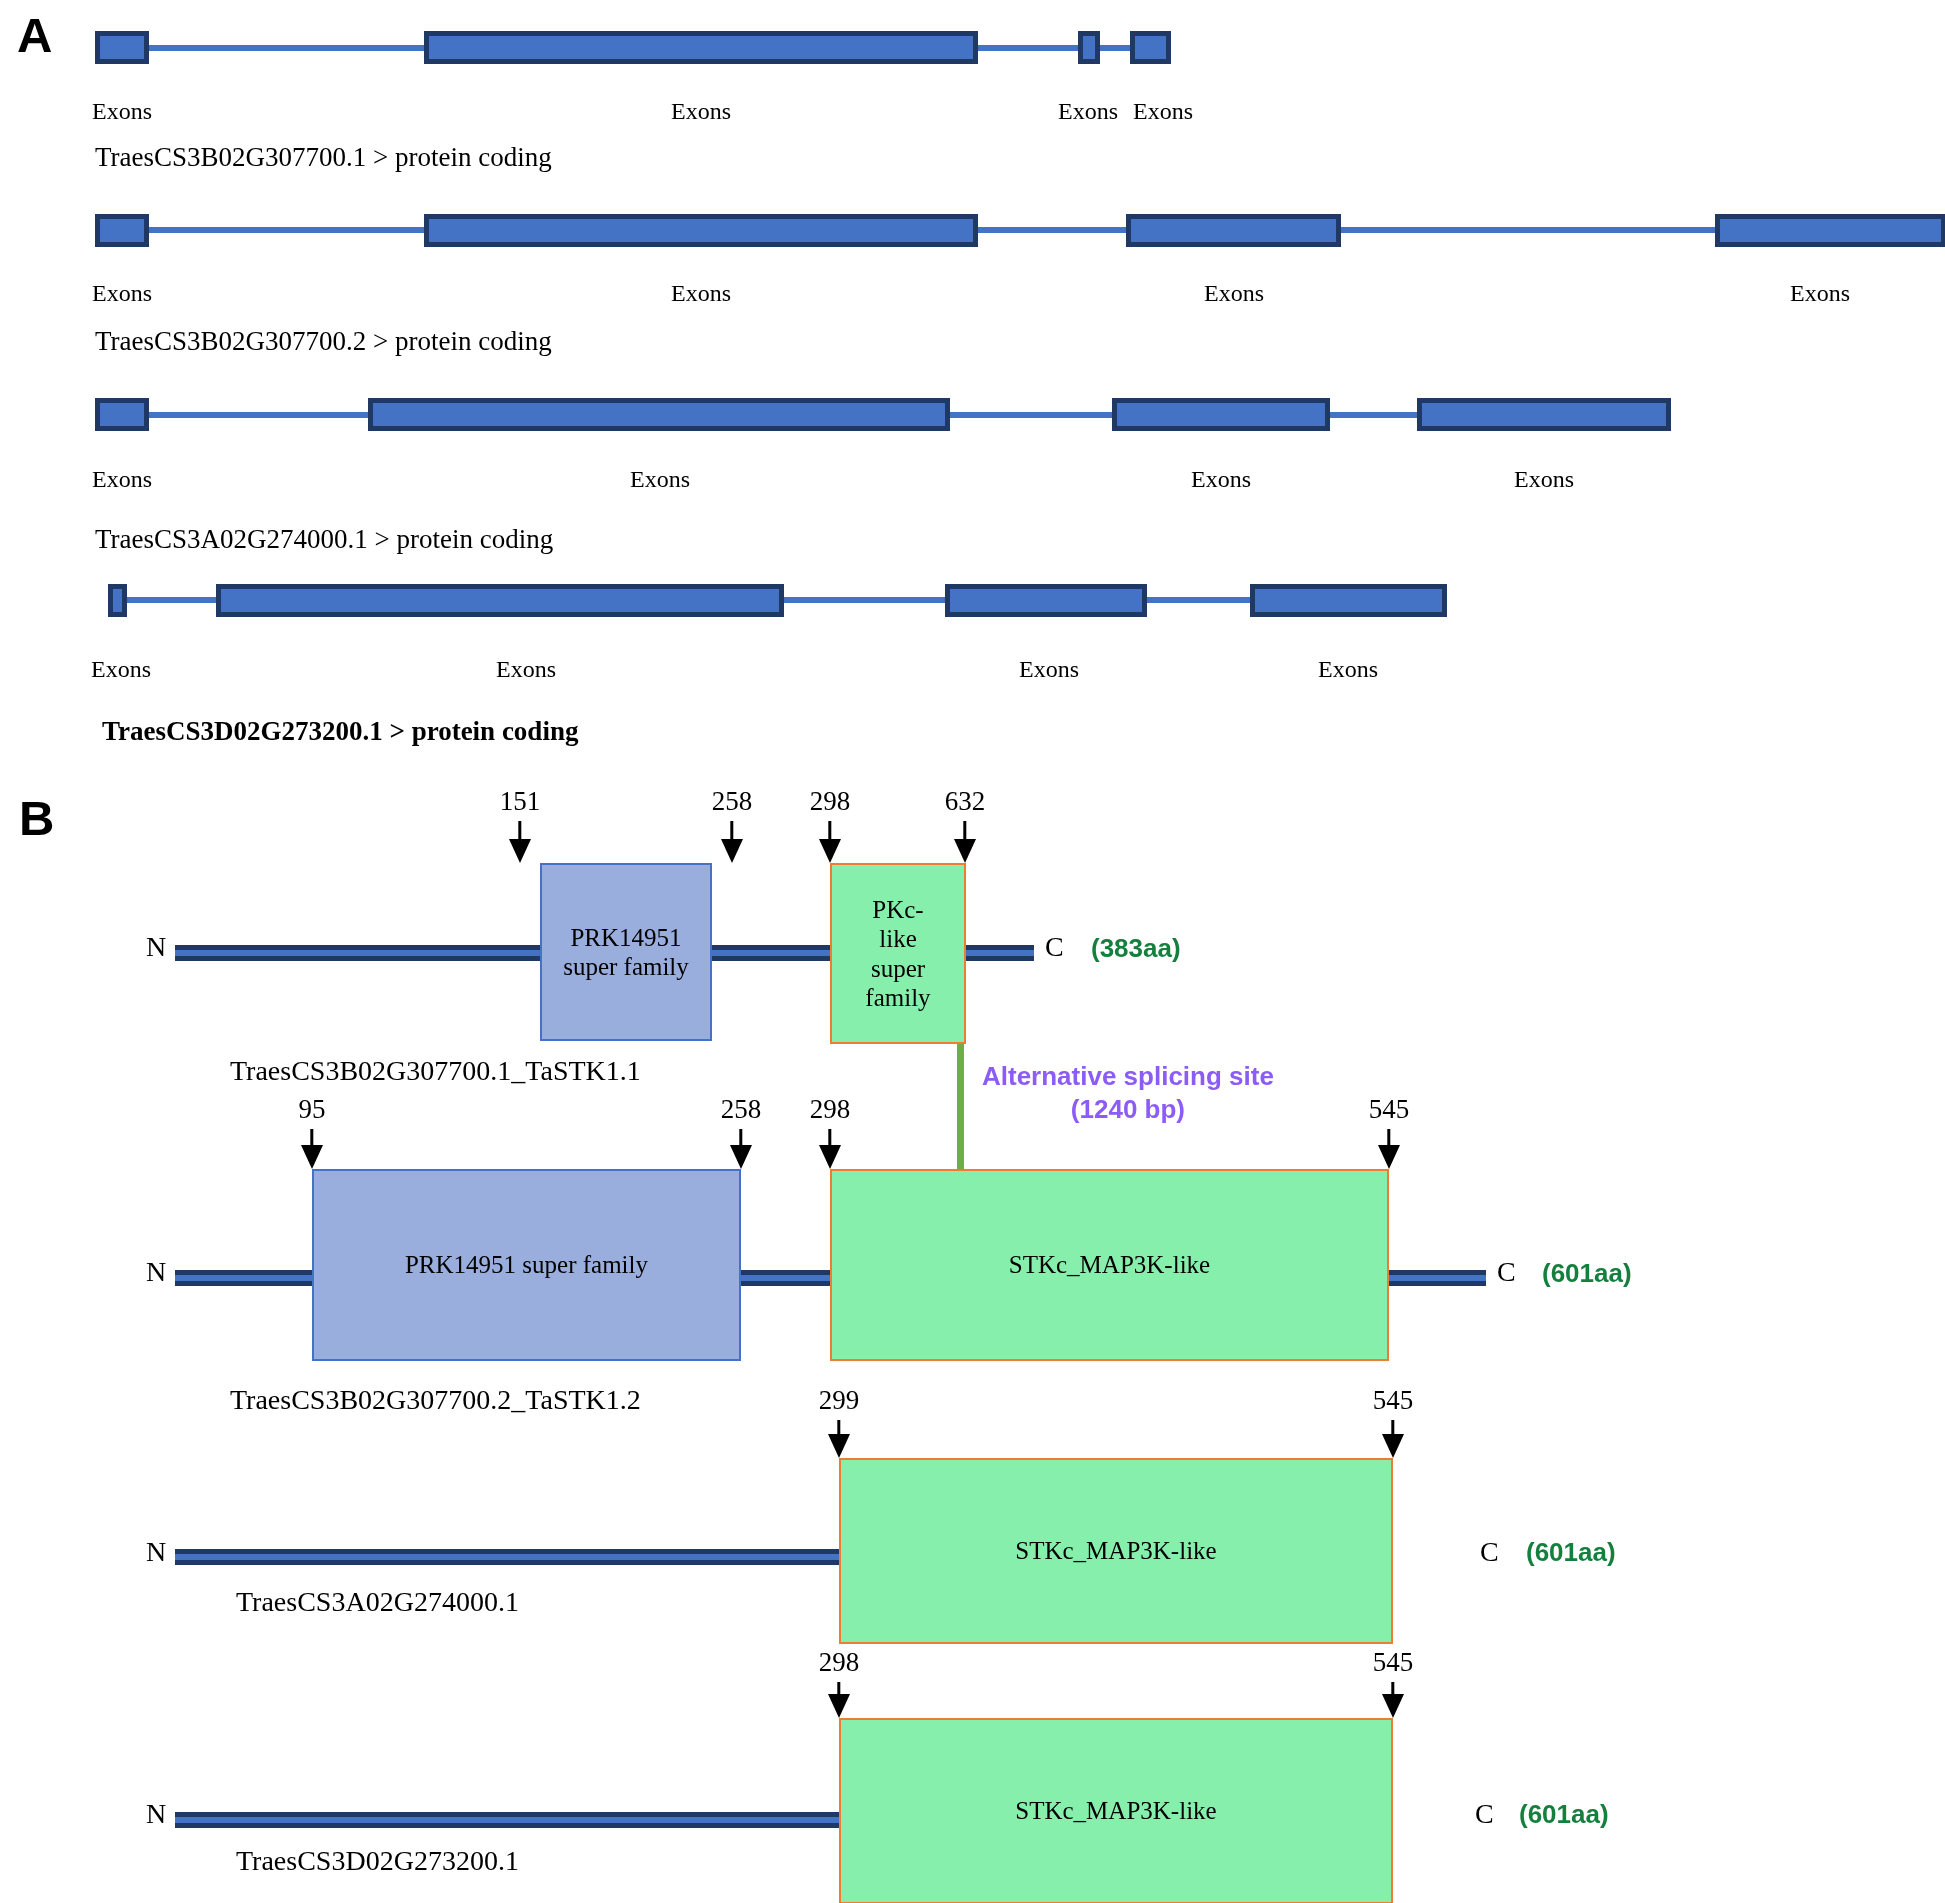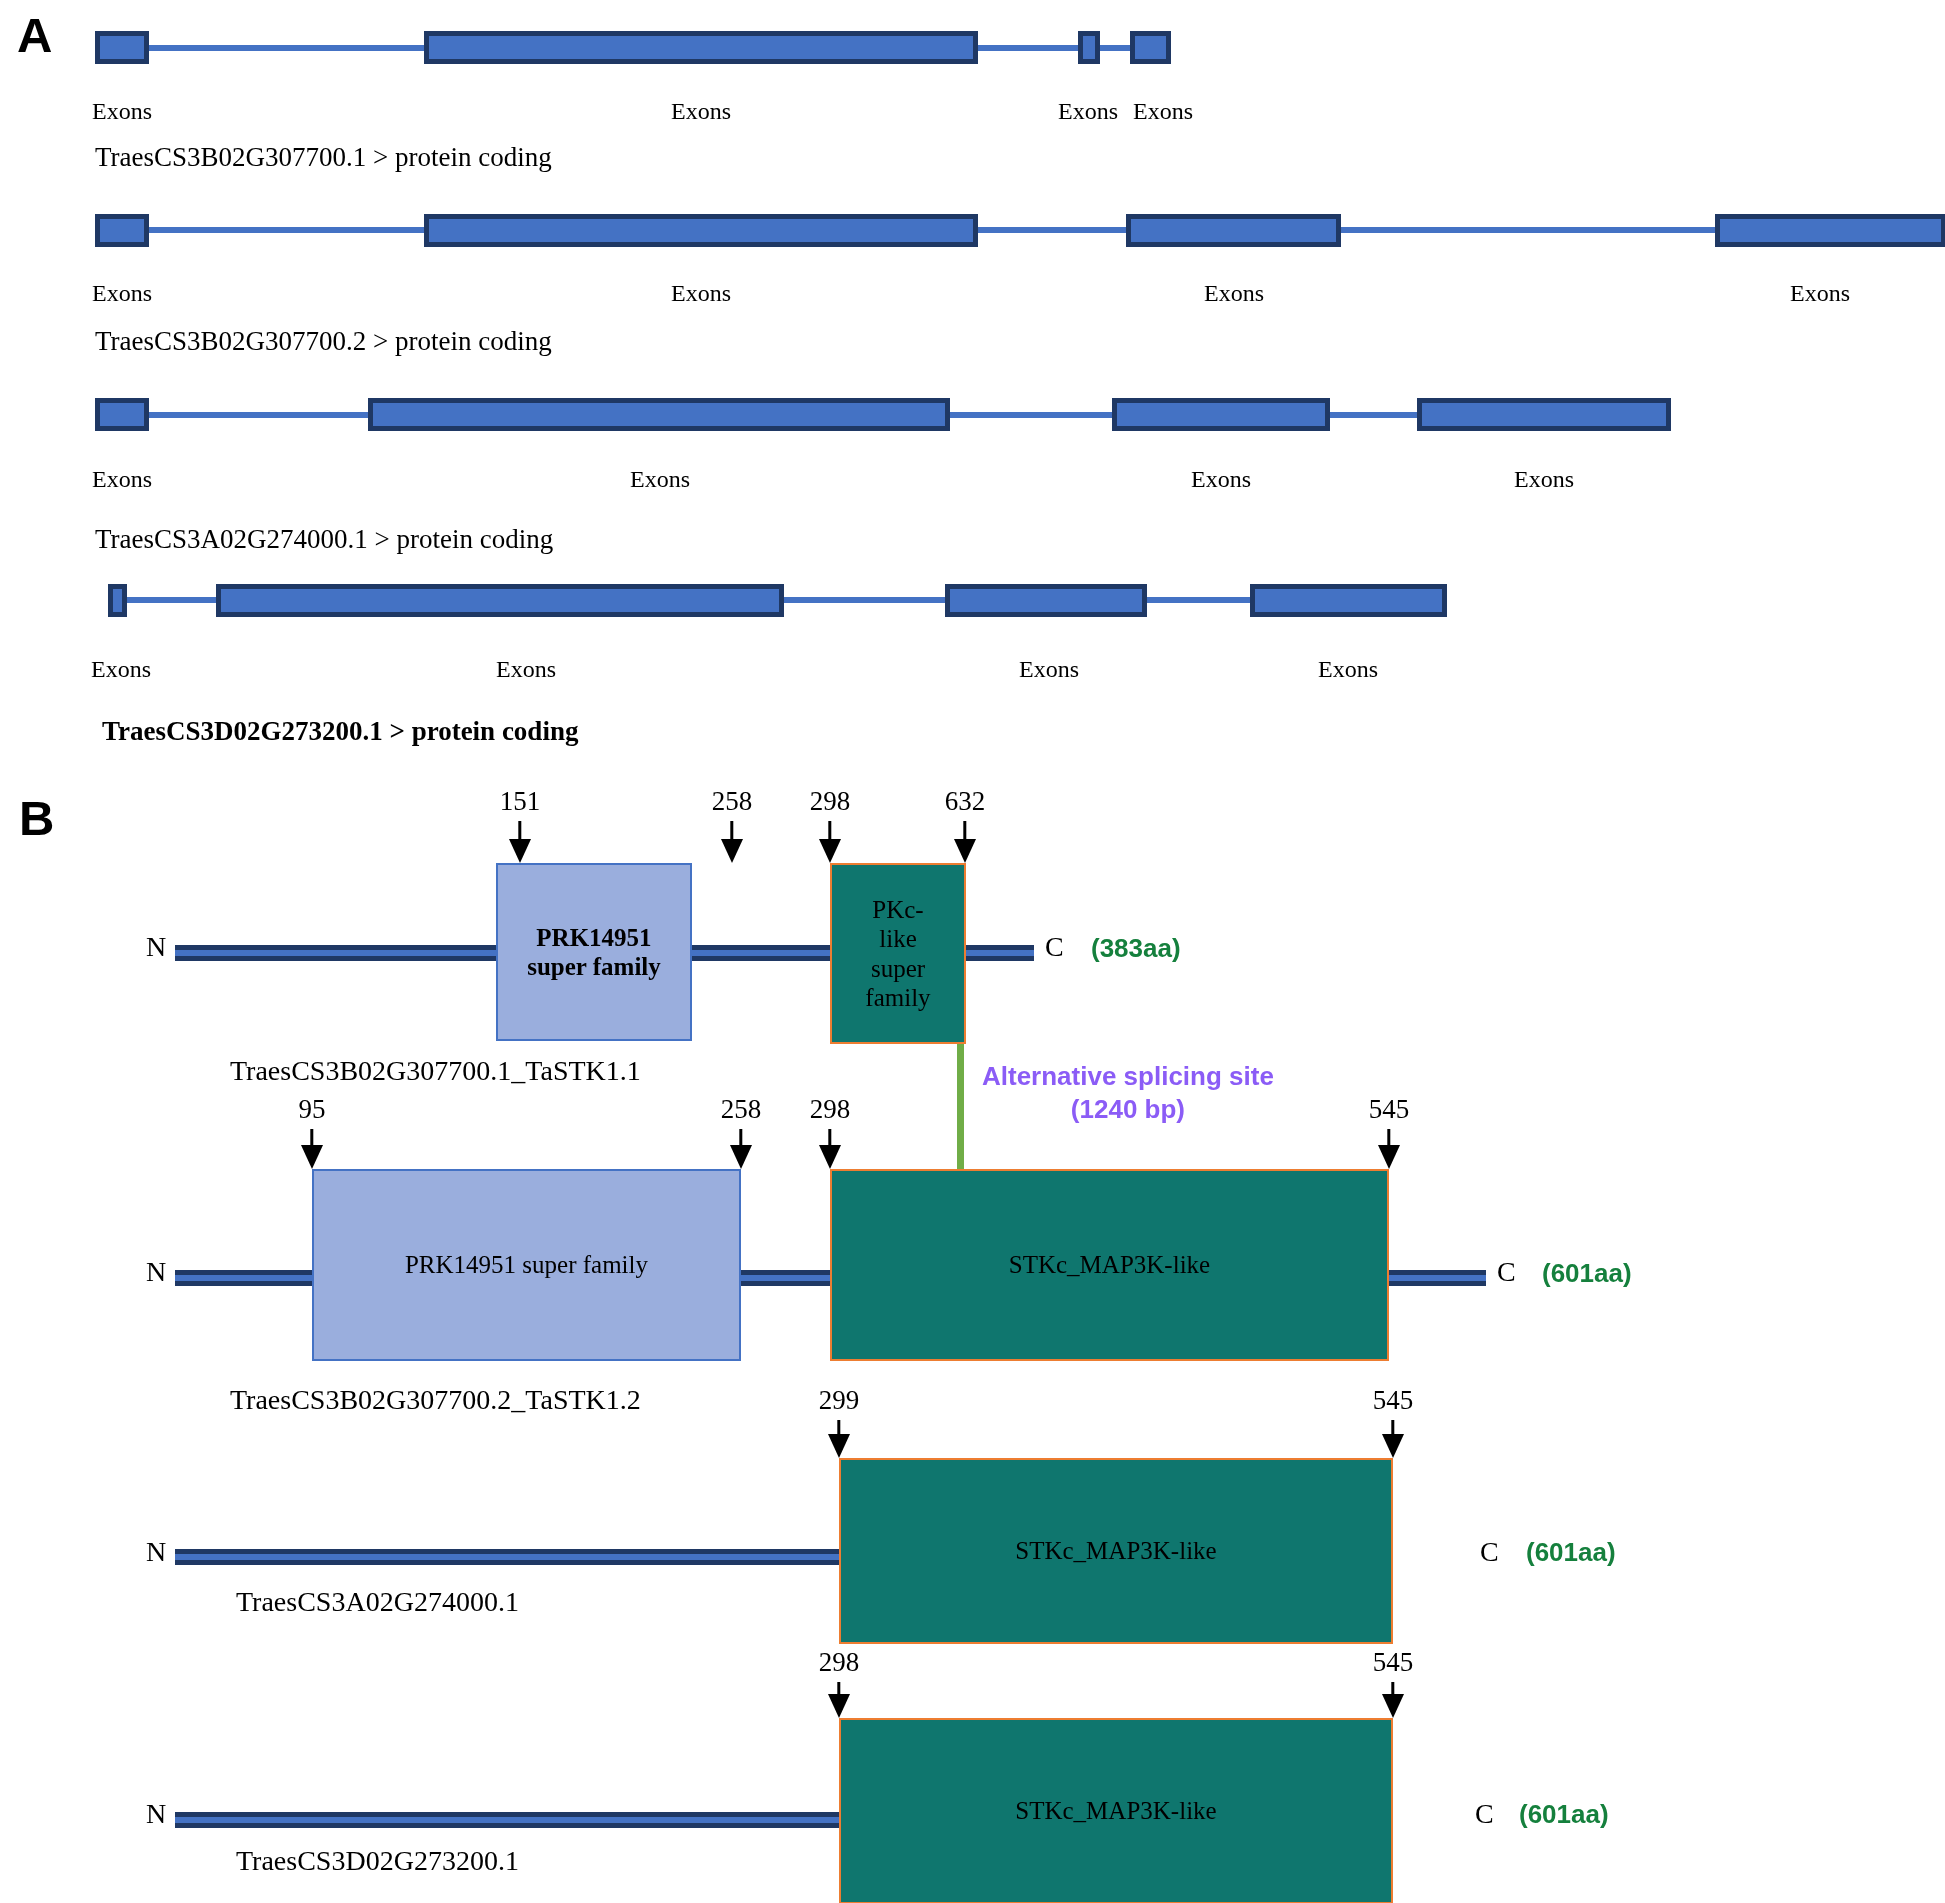--- a/index.html
+++ b/index.html
@@ -88,21 +88,21 @@
     text-align: center;
     font-size: 25px;
     line-height: 1.18;
     color: #000000;
   }
   .domain.prk {
     background: #9aaedd;
     border: 2.8px solid #4472c4;
   }
   .domain.stk {
-    background: #0f766e;
+    background: #86efac;
     border: 2.8px solid #ed7d31;
   }
   .pos-label {
     position: absolute;
     font-size: 27px;
     line-height: 1;
     transform: translateX(-50%);
     white-space: nowrap;
     color: #000000;
   }
@@ -200,21 +200,21 @@
         <div class="exon-label" style="left: 1348px; top: 657px;">Exons</div>
         <div class="gene-title" style="left: 102px; top: 718px; font-weight: bold;">TraesCS3D02G273200.1 &gt; protein coding</div>
       </div>
     </div>
   <div id="panel-b">
       <div class="gene-row">
         <div class="backbone" style="left: 175px; top: 945px; width: 859px;"></div>
         <div class="terminus" style="left: 146px; top: 933px;">N</div>
         <div class="terminus" style="left: 1045px; top: 933px;">C</div>
         <div class="aalen" style="left: 1091px; top: 935px;">(383aa)</div>
-        <div class="domain prk" style="left: 496px; top: 863px; width: 196px; height: 178px; font-weight: bold;">
+        <div class="domain prk" style="left: 540px; top: 863px; width: 172px; height: 178px;">
           <span style="white-space: pre-line;">PRK14951
 super family</span>
         </div>
         <div class="pos-label" style="left: 520px; top: 788px;">151</div>
         <div class="arrow-shaft" style="left: 520px; top: 821px; height: 18px;"></div>
         <div class="arrow-head" style="left: 520px; top: 839px;"></div>
         <div class="pos-label" style="left: 732px; top: 788px;">258</div>
         <div class="arrow-shaft" style="left: 732px; top: 821px; height: 18px;"></div>
         <div class="arrow-head" style="left: 732px; top: 839px;"></div>
         <div class="domain stk" style="left: 830px; top: 863px; width: 136px; height: 181px;">

